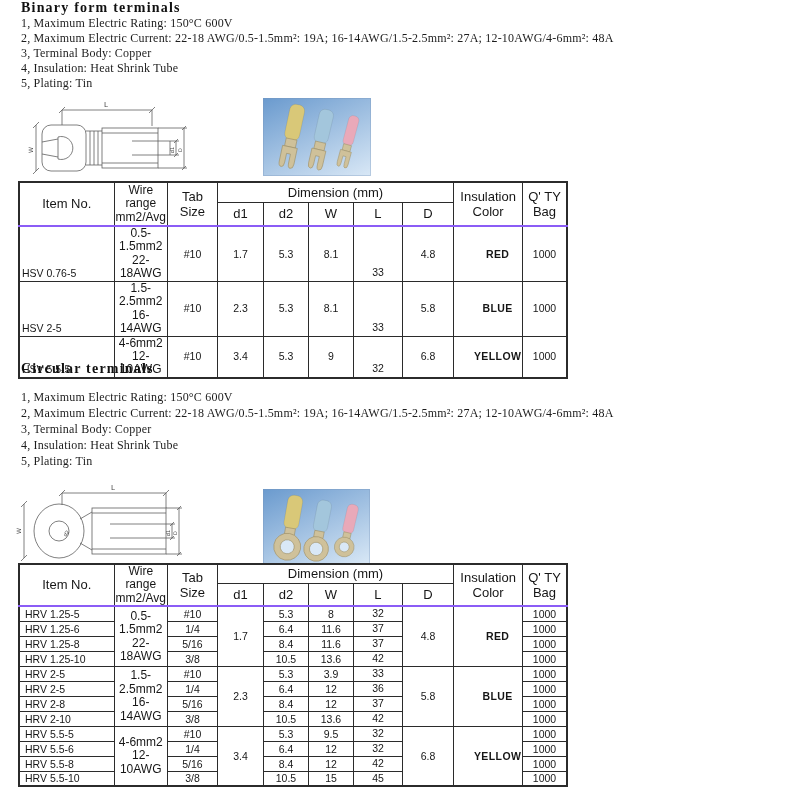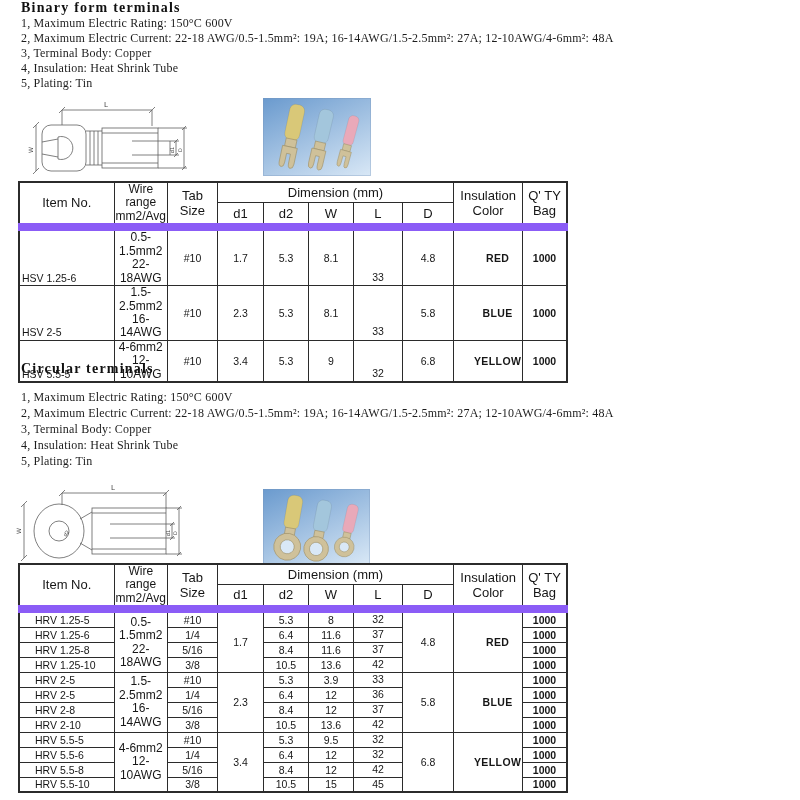--- a/index.html
+++ b/index.html
@@ -19,36 +19,36 @@
 
   .photo{position:absolute;box-shadow:0 0 0 1px rgba(120,150,185,.35) inset;}
   .photo svg{display:block;}
 
   .table-host{position:absolute;}
   .spec-table{border-collapse:collapse;table-layout:fixed;border:2px solid #2b2b2b;
               font-family:"Liberation Sans",sans-serif;font-size:10.5px;color:#161616;}
   .spec-table th,.spec-table td{border:1px solid #2b2b2b;font-weight:normal;
               text-align:center;vertical-align:middle;padding:0 1px;line-height:1.18;}
   .spec-table thead th{font-size:13px;}
-  .spec-table tbody tr:first-child td{border-top:8px solid #8b5cf6;}
+  .spec-table tbody tr:first-child td{border-top:2px solid #8b5cf6;}
   .spec-table .wire{font-size:12px;line-height:1.12;}
   .spec-table .color{font-weight:bold;letter-spacing:.4px;padding-left:20px;}
-  .spec-table .qty{font-weight:bold;}
+  .spec-table .qty{font-weight:normal;}
 
   .t1 thead tr:nth-child(1){height:20px;}
   .t1 thead tr:nth-child(2){height:24px;}
   .t1 tbody tr:nth-child(1){height:52px;}
   .t1 tbody tr:nth-child(2),.t1 tbody tr:nth-child(3){height:38px;}
   .t1 .item{text-align:left;vertical-align:bottom;padding:0 0 1px 2px;}
   .t1 .lcol{vertical-align:bottom;padding-bottom:2px;}
 
   .t2 thead tr:nth-child(1){height:18px;}
   .t2 thead tr:nth-child(2){height:22px;}
   .t2 tbody tr{height:15px;}
-  .t2 .item{text-align:left;padding-left:15px;}
+  .t2 .item{text-align:left;padding-left:5px;}
   .t2 .lcol{vertical-align:bottom;padding-bottom:1px;}
 </style>
 </head>
 <body>
 
 <div id="page">
 
   <h1 class="sec-heading" style="left:21px;top:0px;">Binary form terminals</h1>
 
   <div class="specs specs1" style="left:21px;top:16px;">
@@ -159,21 +159,21 @@
           <tr>
             <th>d1</th>
             <th>d2</th>
             <th>W</th>
             <th>L</th>
             <th>D</th>
           </tr>
         </thead>
         <tbody>
           <tr>
-            <td class="item">HSV 1.25-6</td>
+            <td class="item">HSV 0.76-5</td>
             <td class="wire">0.5-<br>1.5mm2<br>22-<br>18AWG</td>
             <td class="tab">#10</td>
             <td class="num">1.7</td>
             <td class="num">5.3</td>
             <td class="num">8.1</td>
             <td class="num lcol">33</td>
             <td class="num">4.8</td>
             <td class="color">RED</td>
             <td class="qty">1000</td>
           </tr>

